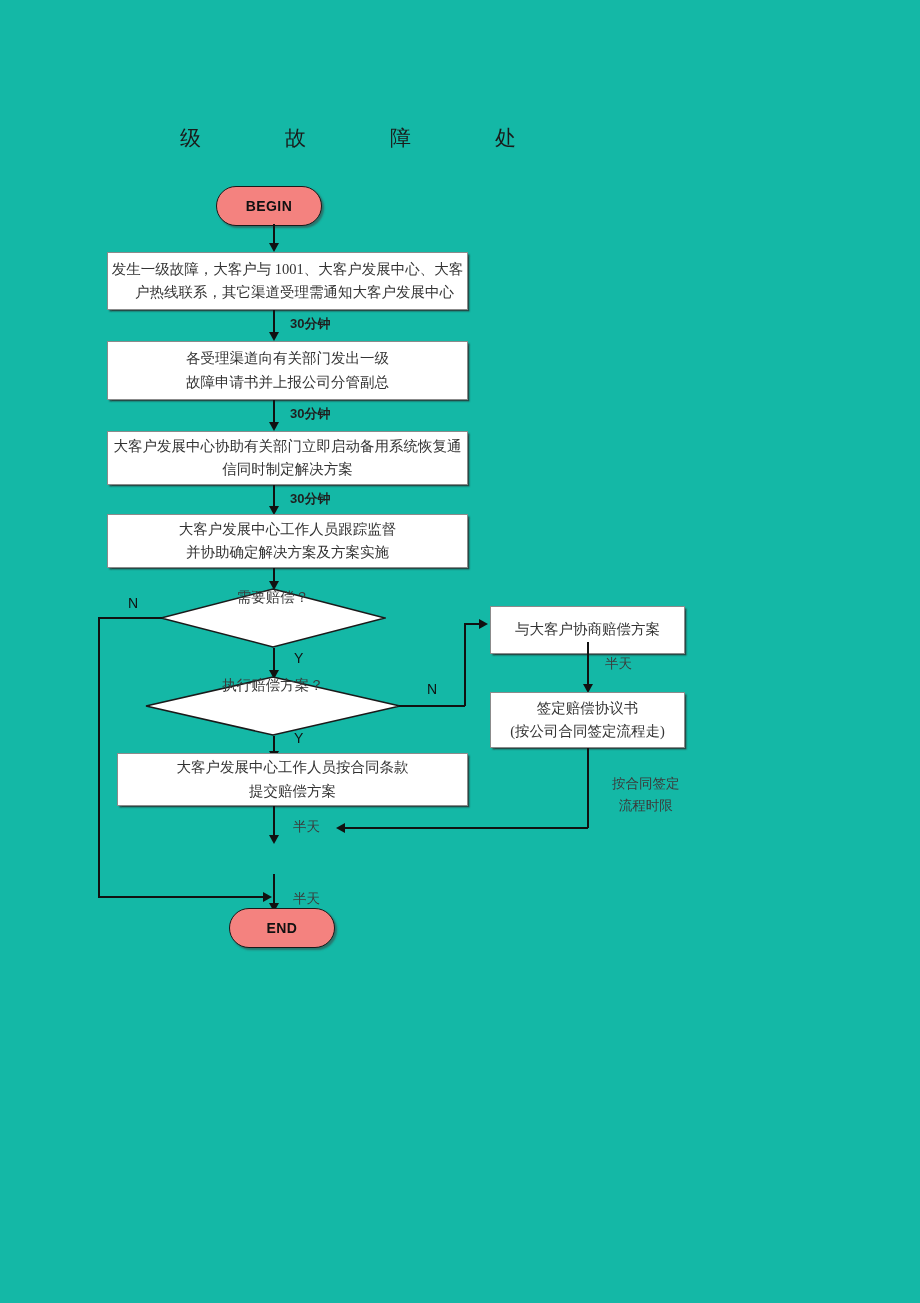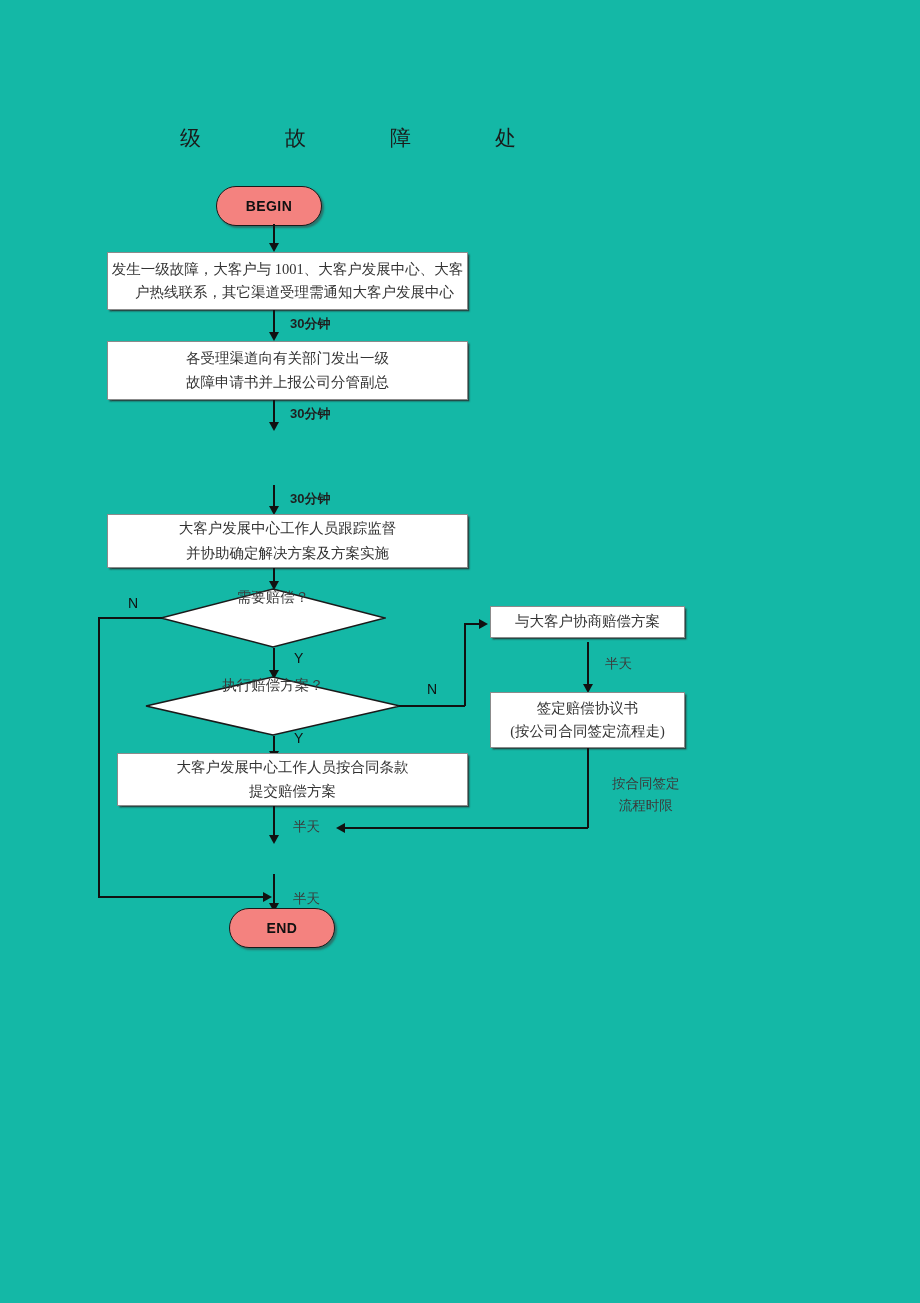--- a/index.html
+++ b/index.html
@@ -167,26 +167,30 @@
 
   <div class="pbox" style="left:107px; top:341px; width:361px; height:59px;align-items:center;">
     <span class="ln">各受理渠道向有关部门发出一级</span>
     <span class="ln">故障申请书并上报公司分管副总</span>
   </div>
 
   <div class="vline" style="left:273px; top:400px; height:25px;"></div>
   <div class="arrow-down" style="left:269px; top:422px;"></div>
   <div class="elabel bold" style="left:290px; top:405px;">30分钟</div>
 
+  <div class="pbox" style="left:107px; top:431px; width:361px; height:54px;">
+    <span class="ln">大客户发展中心协助有关部门立即启动备用系统恢复通</span>
+    <span class="ln">信同时制定解决方案</span>
+  </div>
 
   <div class="vline" style="left:273px; top:485px; height:24px;"></div>
   <div class="arrow-down" style="left:269px; top:506px;"></div>
   <div class="elabel bold" style="left:290px; top:490px;">30分钟</div>
 
-  <div class="pbox" style="left:107px; top:514px; width:361px; height:54px;justify-content:space-between;">
+  <div class="pbox" style="left:107px; top:514px; width:361px; height:54px;">
     <span class="ln">大客户发展中心工作人员跟踪监督</span>
     <span class="ln">并协助确定解决方案及方案实施</span>
   </div>
 
   <div class="vline" style="left:273px; top:568px; height:16px;"></div>
   <div class="arrow-down" style="left:269px; top:581px;"></div>
 
   <div class="diamond" style="left:160px; top:588px; width:226px; height:60px;">
     <svg width="226" height="60" viewBox="0 0 226 60">
       <polygon points="113,1 225,30 113,59 1,30" fill="#ffffff" stroke="#1a1a1a" stroke-width="1.5"></polygon>
@@ -218,21 +222,21 @@
   <div class="hline" style="left:399px; top:705px; width:66px;"></div>
   <div class="vline" style="left:464px; top:624px; height:82px;"></div>
   <div class="hline" style="left:464px; top:623px; width:18px;"></div>
   <div class="arrow-right" style="left:479px; top:619px;"></div>
   <div class="elabel yn" style="left:427px; top:681px;">N</div>
 
   <div class="vline" style="left:273px; top:736px; height:18px;"></div>
   <div class="arrow-down" style="left:269px; top:751px;"></div>
   <div class="elabel yn" style="left:294px; top:730px;">Y</div>
 
-  <div class="pbox" style="left:490px; top:606px; width:195px; height:32px;">
+  <div class="pbox" style="left:490px; top:606px; width:195px; height:48px;">
     <span class="ln">与大客户协商赔偿方案</span>
   </div>
 
   <div class="vline" style="left:587px; top:642px; height:45px;"></div>
   <div class="arrow-down" style="left:583px; top:684px;"></div>
   <div class="elabel" style="left:605px; top:655px;">半天</div>
 
   <div class="pbox" style="left:490px; top:692px; width:195px; height:56px;">
     <span class="ln">签定赔偿协议书</span>
     <span class="ln">(按公司合同签定流程走)</span>

